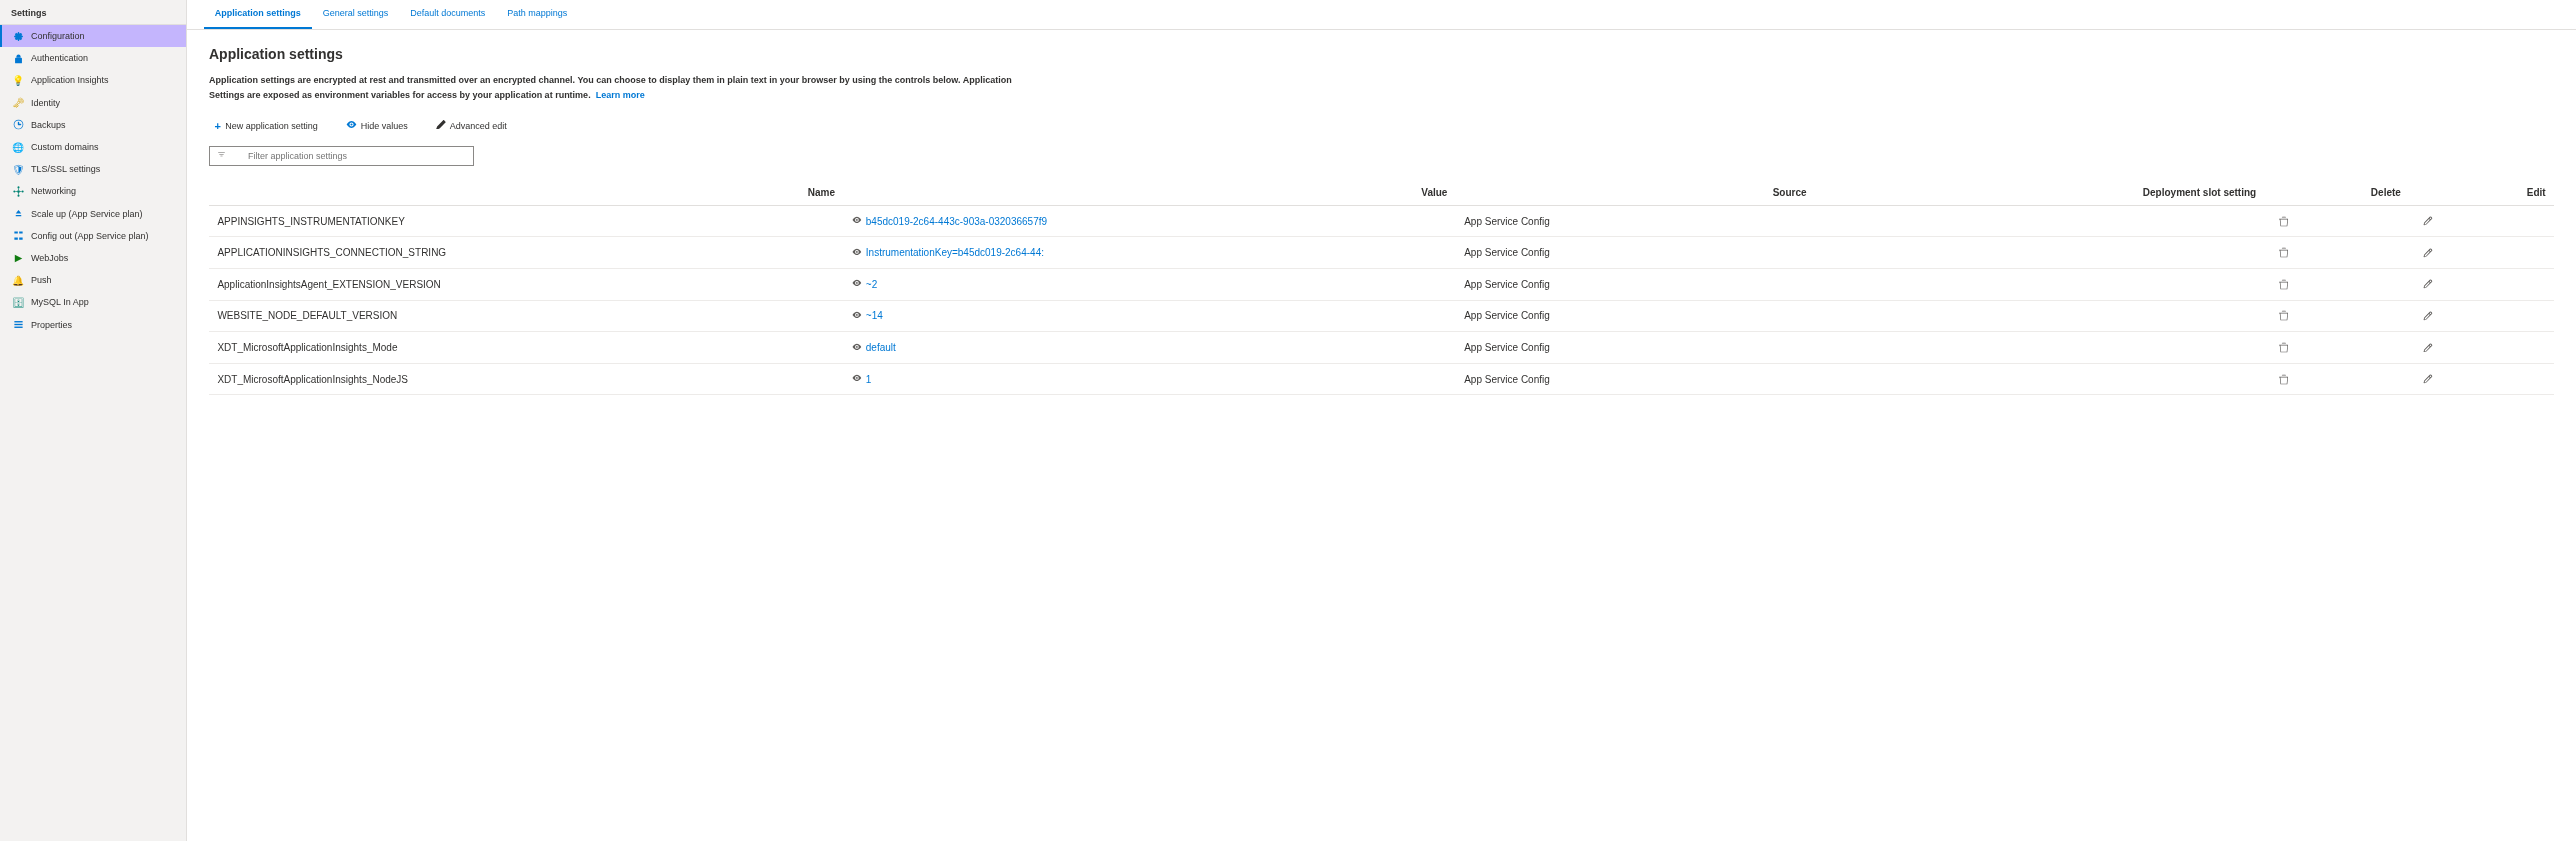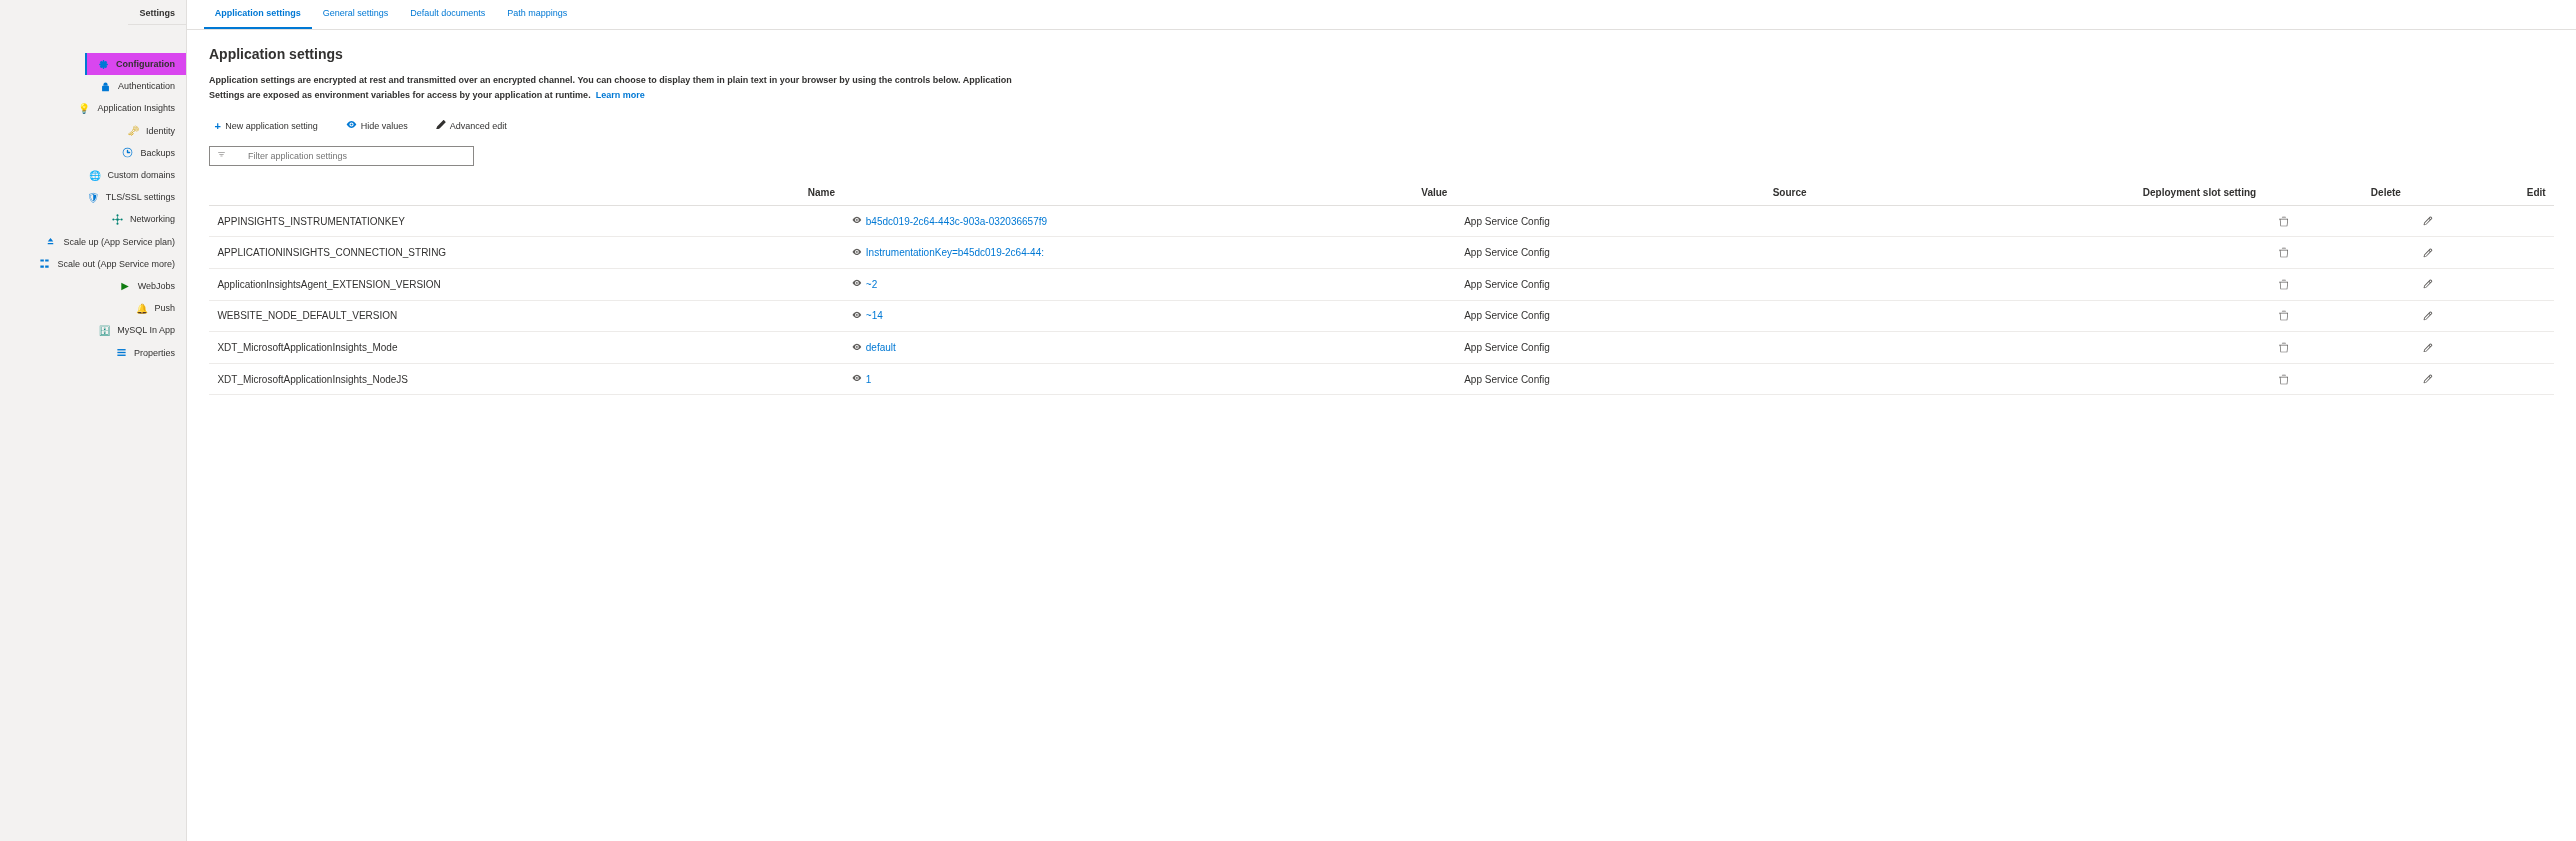--- a/index.html
+++ b/index.html
@@ -7,45 +7,43 @@
 
     
     .sidebar {
       width: 187px;
       min-width: 187px;
       background: #f3f2f1;
       border-right: 0.7px solid #e1dfdd;
       display: flex;
       flex-direction: column;
       overflow-y: auto;
-      align-items: flex-end;
     }
     .sidebar-header {
       padding: 8.4px 11px 5.6px 11px;
       font-size: 9px;
       font-weight: 600;
       color: #323130;
       border-bottom: 0.7px solid #e1dfdd;
       background: #f3f2f1;
     }
     .sidebar-item {
       display: flex;
       align-items: center;
       padding: 5.6px 11px;
       cursor: pointer;
       color: #323130;
       font-size: 9px;
       gap: 7px;
       border-left: 2.1px solid transparent;
     }
     .sidebar-item.active {
-      background: #d946ef;
+      background: #c4b5fd;
       border-left: 2.1px solid #0078d4;
-      font-weight: 700;
-      margin-top: 28px;
+      font-weight: 400;
     }
     .sidebar-icon {
       width: 11px;
       height: 11px;
       display: flex;
       align-items: center;
       justify-content: center;
       font-size: 9.8px;
       color: #605e5c;
     }
@@ -302,21 +300,21 @@
     </span>
     <span>Scale up (App Service plan)</span>
   </div>
 
   <div class="sidebar-item">
     <span class="sidebar-icon blue">
       <svg width="11" height="11" viewBox="0 0 16 16" fill="currentColor">
           <path d="M2 5h5V2L2 2v3zm0 9h5v-3H2v3zm7-9h5V2h-5v3zm0 9h5v-3H9v3z"></path>
         </svg>
     </span>
-    <span>Scale out (App Service more)</span>
+    <span>Config out (App Service plan)</span>
   </div>
 
   <div class="sidebar-item">
     <span class="sidebar-icon green">▶</span>
     <span>WebJobs</span>
   </div>
 
   <div class="sidebar-item">
     <span class="sidebar-icon blue">🔔</span>
     <span>Push</span>

